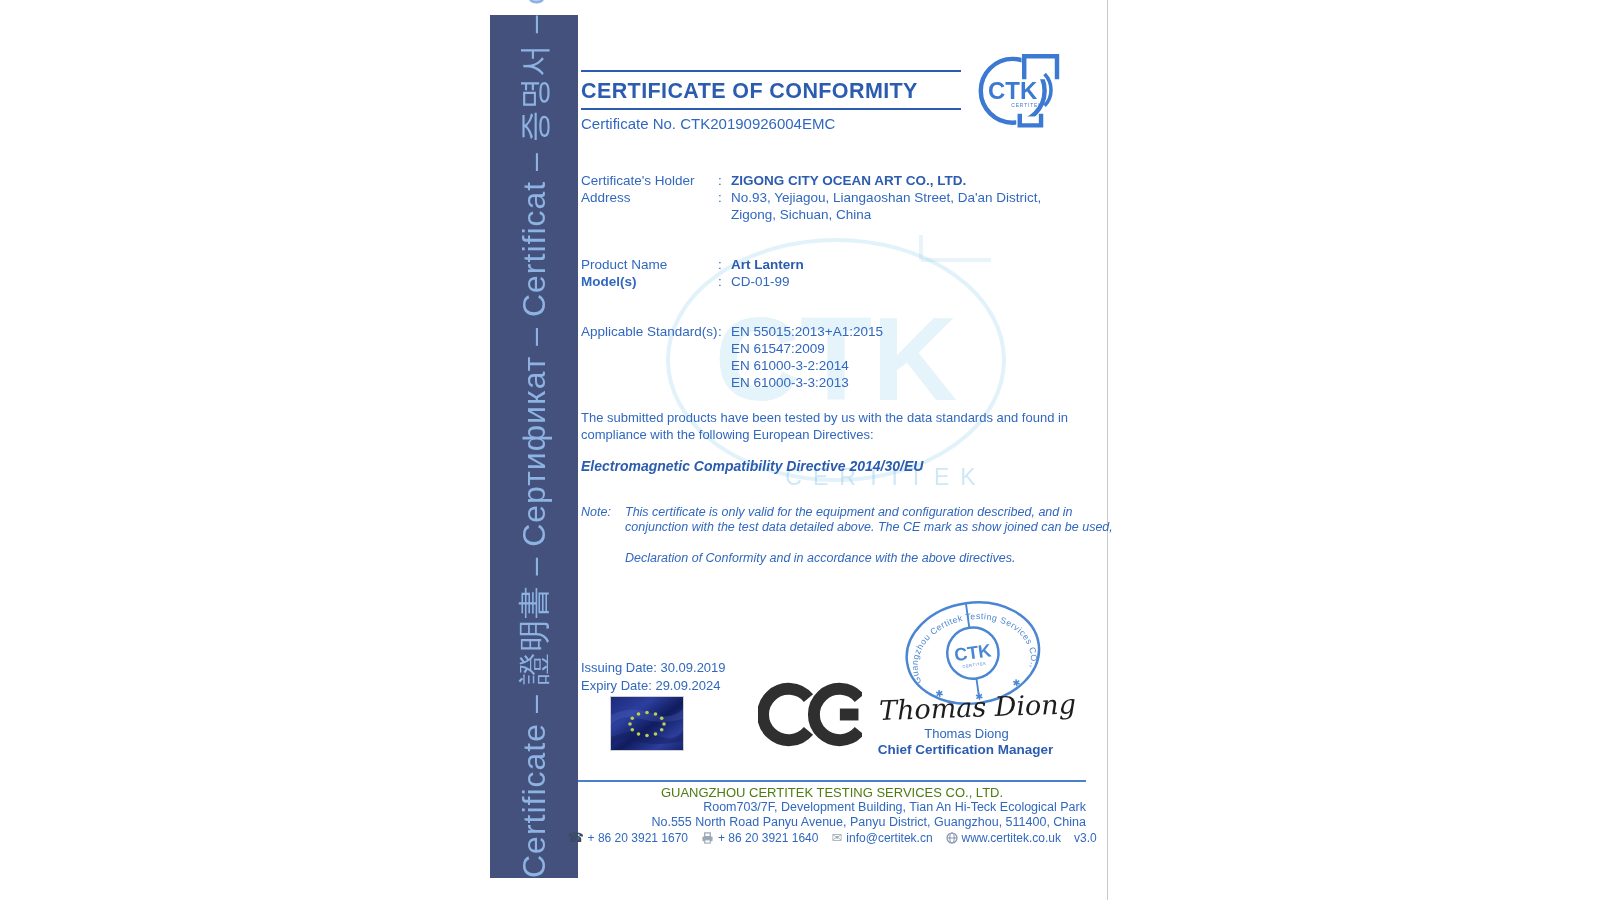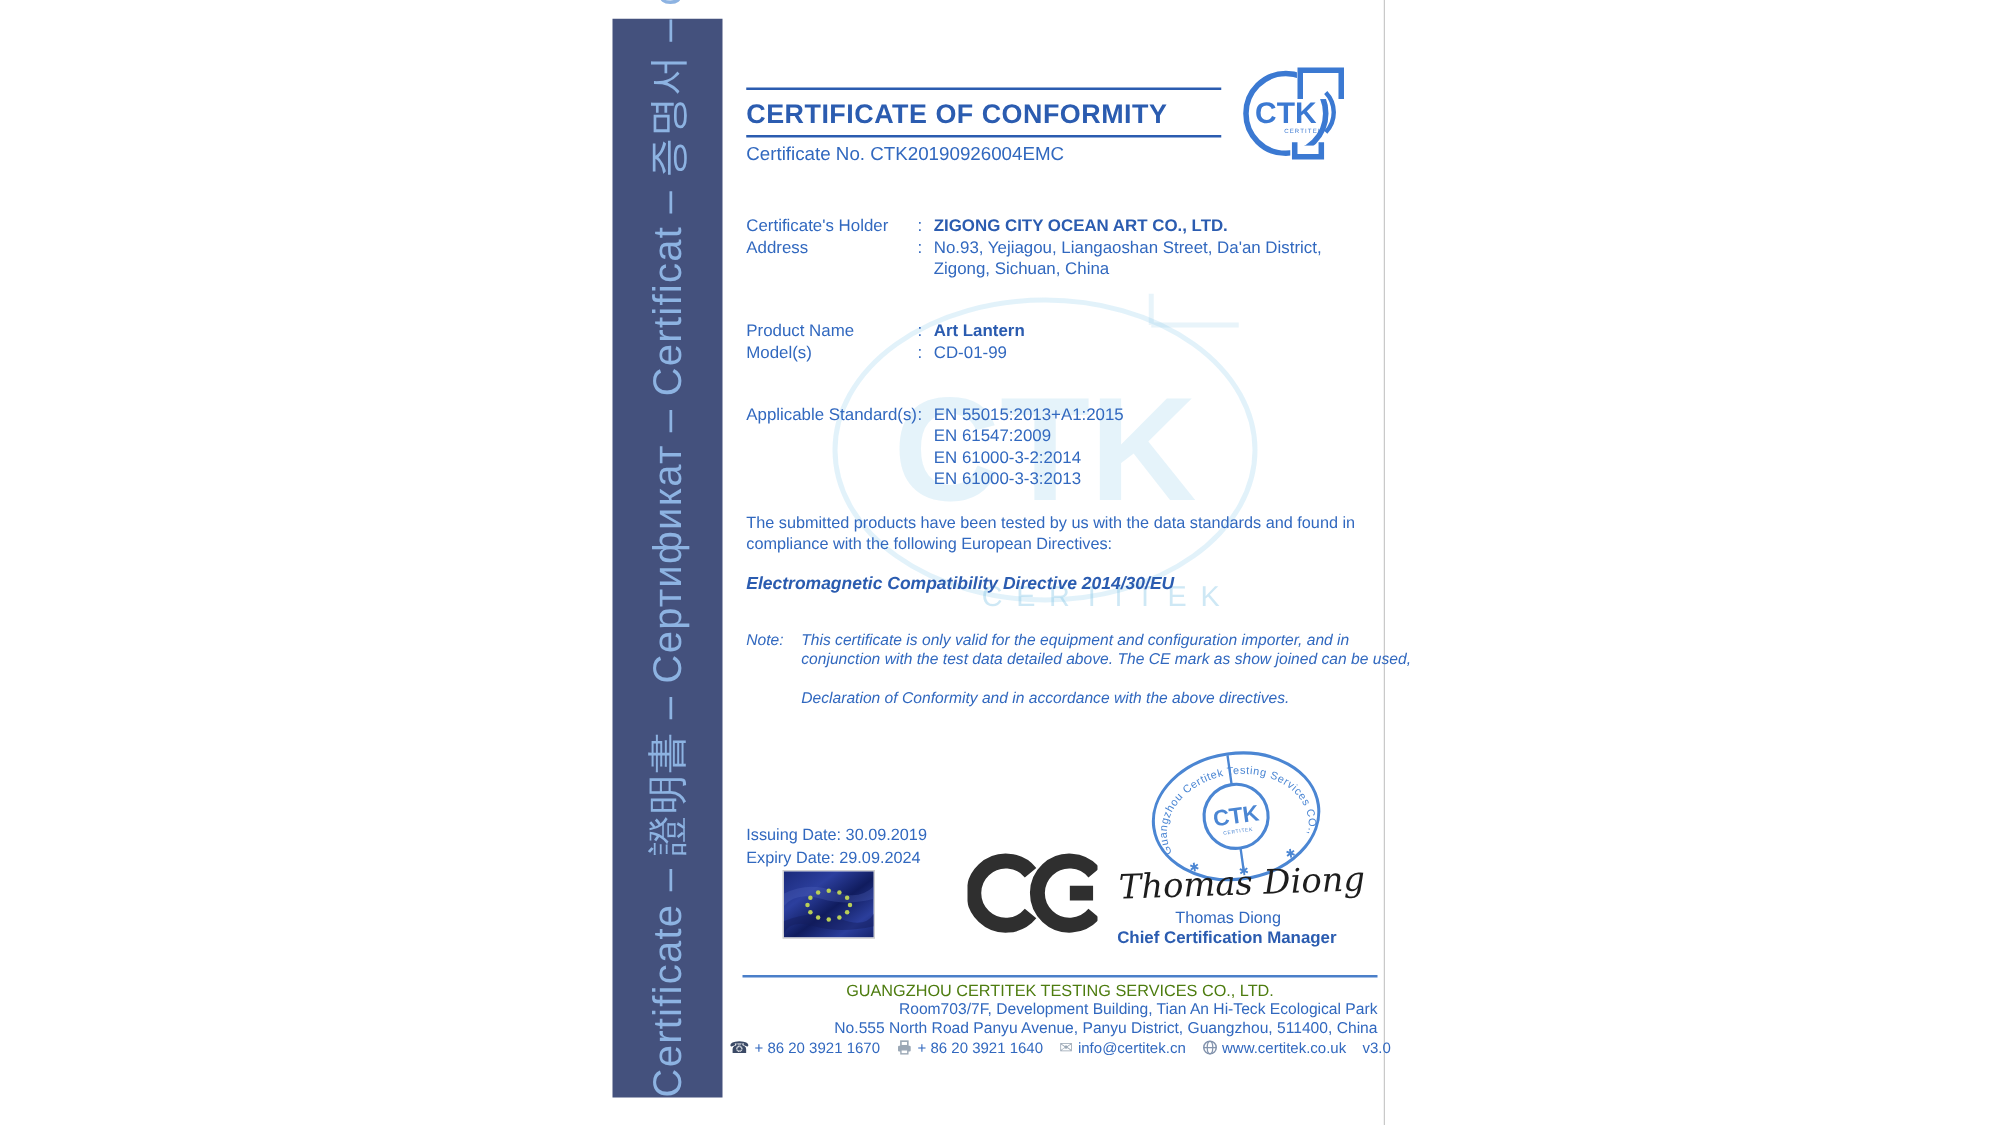--- a/index.html
+++ b/index.html
@@ -9,21 +9,21 @@
         border-right:1px solid #c9c9c9;}
   
   .sidebar{position:absolute;left:9px;top:15px;width:88px;height:863px;background:#44517d;}
   .sidebar-text{position:absolute;left:0;top:863px;width:863px;height:88px;
         transform:rotate(-90deg);transform-origin:0 0;
         line-height:88px;text-align:center;font-size:32px;letter-spacing:1px;
         color:#8db3e2;white-space:nowrap;}
   
   .watermark{position:absolute;left:150px;top:235px;width:430px;height:270px;pointer-events:none;}
   
-  .content{position:absolute;left:16px;top:0;width:626px;height:732px;color:#3168bf;font-size:13.5px;}
+  .content{position:absolute;left:0;top:0;width:626px;height:732px;color:#3168bf;font-size:13.5px;}
   .abs{position:absolute;}
   .rule{background:#2b5cb0;height:2px;}
   .title{font-size:21.5px;font-weight:bold;color:#2b5cb0;letter-spacing:.4px;white-space:nowrap;}
   .certno{font-size:15px;color:#3168bf;white-space:nowrap;}
   .lbl{width:140px;white-space:nowrap;}
   .colon{width:12px;}
   .val{white-space:nowrap;}
   .bold{font-weight:bold;color:#2b5cb0;}
   .para{line-height:17px;white-space:nowrap;}
   .directive{font-size:14px;font-weight:bold;font-style:italic;color:#2b5cb0;white-space:nowrap;}
@@ -83,38 +83,38 @@
 
     <div class="abs lbl" style="left:100px;top:190px;">Address</div>
     <div class="abs colon" style="left:237px;top:190px;">:</div>
     <div class="abs val" style="left:250px;top:190px;">No.93, Yejiagou, Liangaoshan Street, Da'an District,</div>
     <div class="abs val" style="left:250px;top:207px;">Zigong, Sichuan, China</div>
 
     <div class="abs lbl" style="left:100px;top:257px;">Product Name</div>
     <div class="abs colon" style="left:237px;top:257px;">:</div>
     <div class="abs val bold" style="left:250px;top:257px;">Art Lantern</div>
 
-    <div class="abs lbl" style="left:100px;top:274px;">Model(s)</div>
+    <div class="abs lbl" style="left:100px;top:274px;font-weight:bold;">Model(s)</div>
     <div class="abs colon" style="left:237px;top:274px;">:</div>
     <div class="abs val" style="left:250px;top:274px;">CD-01-99</div>
 
     <div class="abs lbl" style="left:100px;top:324px;">Applicable Standard(s)</div>
     <div class="abs colon" style="left:237px;top:324px;">:</div>
     <div class="abs val" style="left:250px;top:324px;">EN 55015:2013+A1:2015</div>
     <div class="abs val" style="left:250px;top:341px;">EN 61547:2009</div>
     <div class="abs val" style="left:250px;top:358px;text-align:right;">EN 61000-3-2:2014</div>
     <div class="abs val" style="left:250px;top:375px;">EN 61000-3-3:2013</div>
 
     <div class="abs para" style="left:100px;top:409px;font-size:13px;">The submitted products have been tested by us with the data standards and found in</div>
     <div class="abs para" style="left:100px;top:426px;font-size:13px;">compliance with the following European Directives:</div>
 
     <div class="abs directive" style="left:100px;top:458px;">Electromagnetic Compatibility Directive 2014/30/EU</div>
 
     <div class="abs note" style="left:100px;top:505px;">Note:</div>
-    <div class="abs note" style="left:144px;top:505px;">This certificate is only valid for the equipment and configuration importer, and in</div>
+    <div class="abs note" style="left:144px;top:505px;">This certificate is only valid for the equipment and configuration described, and in</div>
     <div class="abs note" style="left:144px;top:520px;">conjunction with the test data detailed above. The CE mark as show joined can be used,</div>
     <div class="abs note" style="left:144px;top:551px;">Declaration of Conformity and in accordance with the above directives.</div>
 
     <div class="abs dates" style="left:100px;top:660px;">Issuing Date: 30.09.2019</div>
     <div class="abs dates" style="left:100px;top:678px;">Expiry Date: 29.09.2024</div>
 
     <svg class="abs flag" style="left:129px;top:696px;" width="72" height="53" viewBox="0 0 72 53">
       <defs>
         <linearGradient id="flagGrad" x1="0" y1="0" x2="1" y2="1">
           <stop offset="0" stop-color="#1b2a7a"></stop>

